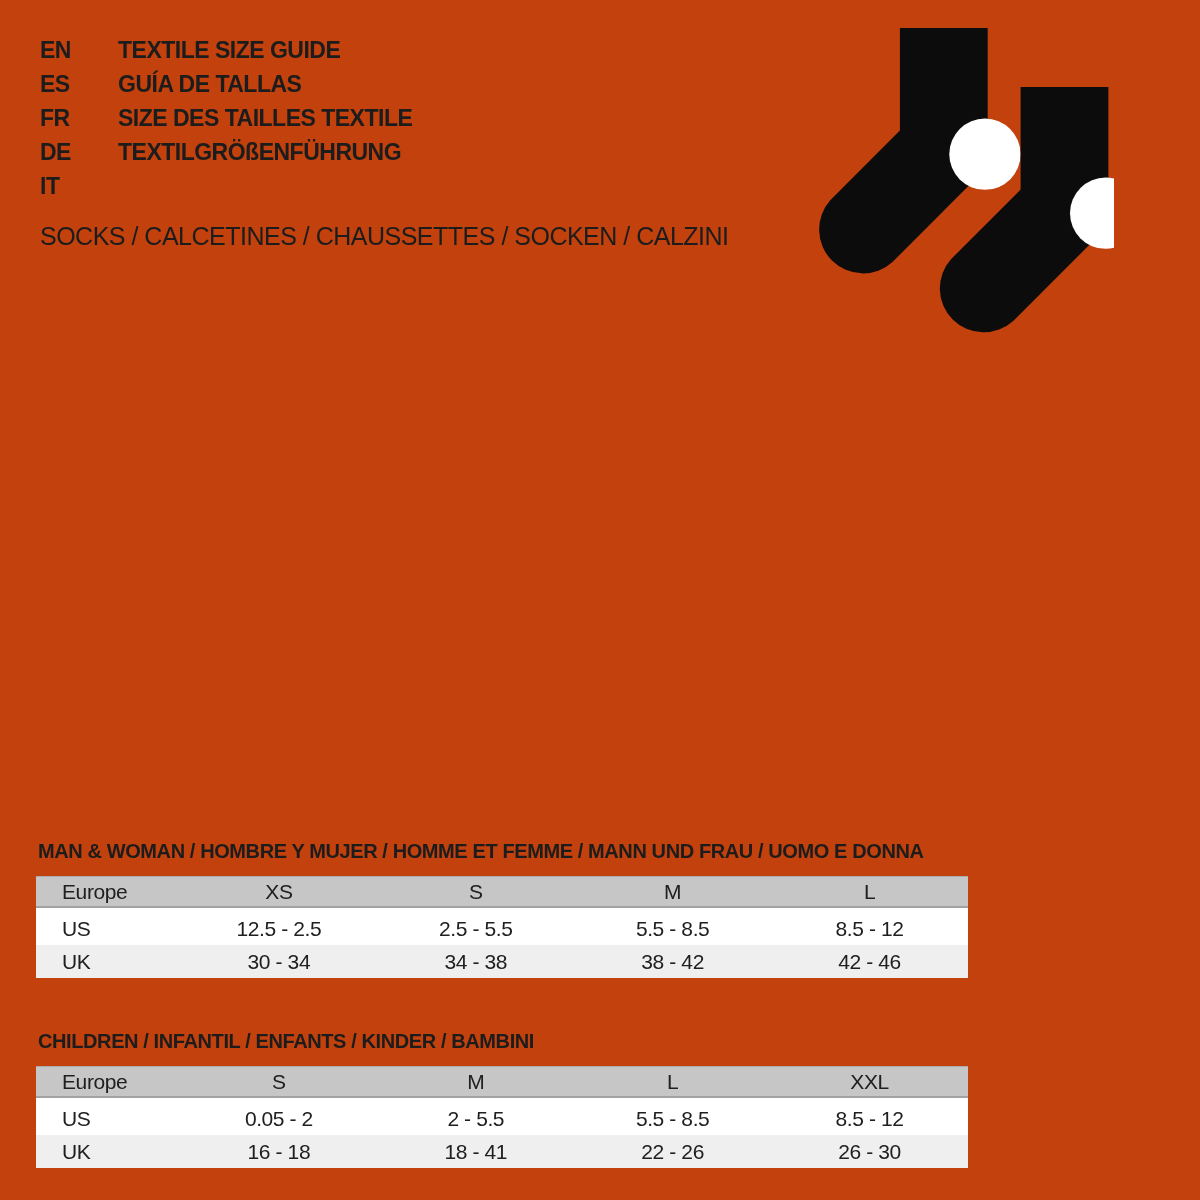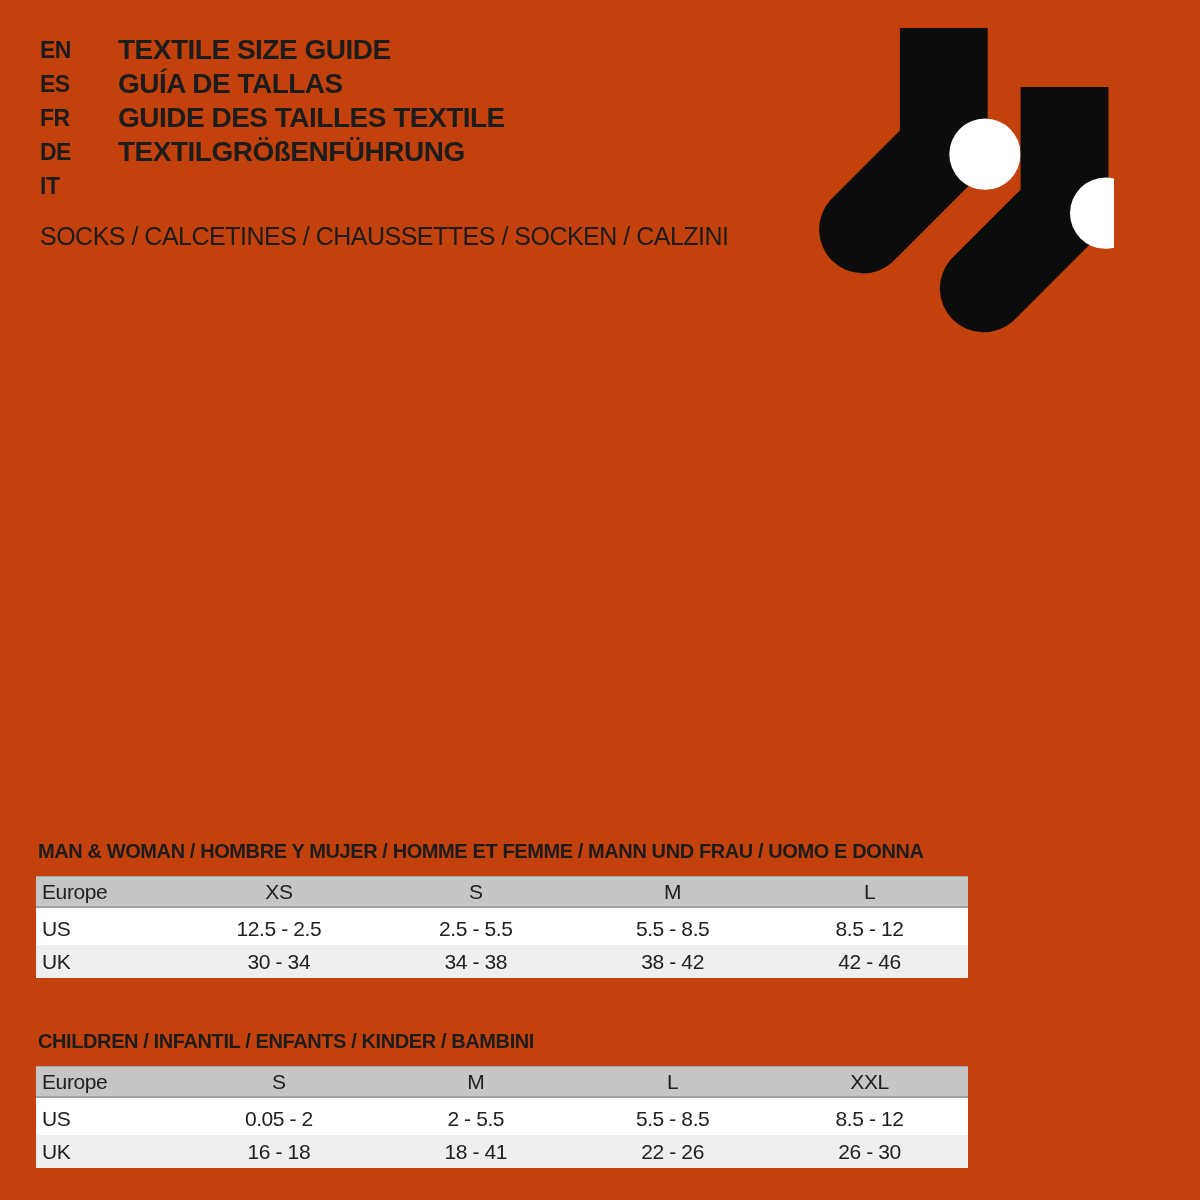--- a/index.html
+++ b/index.html
@@ -24,21 +24,21 @@
     height: 34px;
     align-items: center;
   }
   .lang-code {
     width: 78px;
     font-size: 23px;
     font-weight: bold;
     letter-spacing: -0.5px;
   }
   .lang-label {
-    font-size: 28px;
+    font-size: 23px;
     font-weight: bold;
     letter-spacing: -0.5px;
     white-space: nowrap;
   }
 
   
   .subtitle {
     position: absolute;
     left: 40px;
     top: 222px;
@@ -91,21 +91,21 @@
     font-size: 21px;
     font-weight: normal;
     letter-spacing: -0.4px;
     text-align: center;
     padding: 0;
     color: #202020;
   }
   table.size-table th.first-col,
   table.size-table td.first-col {
     text-align: left;
-    padding-left: 6px;
+    padding-left: 26px;
   }
   table.size-table tbody tr:first-child td { border-top: 4px solid #ffffff; }
   table.size-table td {
     height: 33px;
     font-size: 21px;
     letter-spacing: -0.4px;
     text-align: center;
     padding: 0;
     color: #202020;
     margin-top: 28px;
@@ -122,21 +122,21 @@
     <div class="lang-row">
       <span class="lang-code">EN</span>
       <span class="lang-label">TEXTILE SIZE GUIDE</span>
     </div>
     <div class="lang-row">
       <span class="lang-code">ES</span>
       <span class="lang-label">GUÍA DE TALLAS</span>
     </div>
     <div class="lang-row">
       <span class="lang-code">FR</span>
-      <span class="lang-label">GUIDE DES TAILLES TEXTILE</span>
+      <span class="lang-label">SIZE DES TAILLES TEXTILE</span>
     </div>
     <div class="lang-row">
       <span class="lang-code">DE</span>
       <span class="lang-label">TEXTILGRÖßENFÜHRUNG</span>
     </div>
     <div class="lang-row">
       <span class="lang-code">IT</span>
     </div>
   </div>
 

